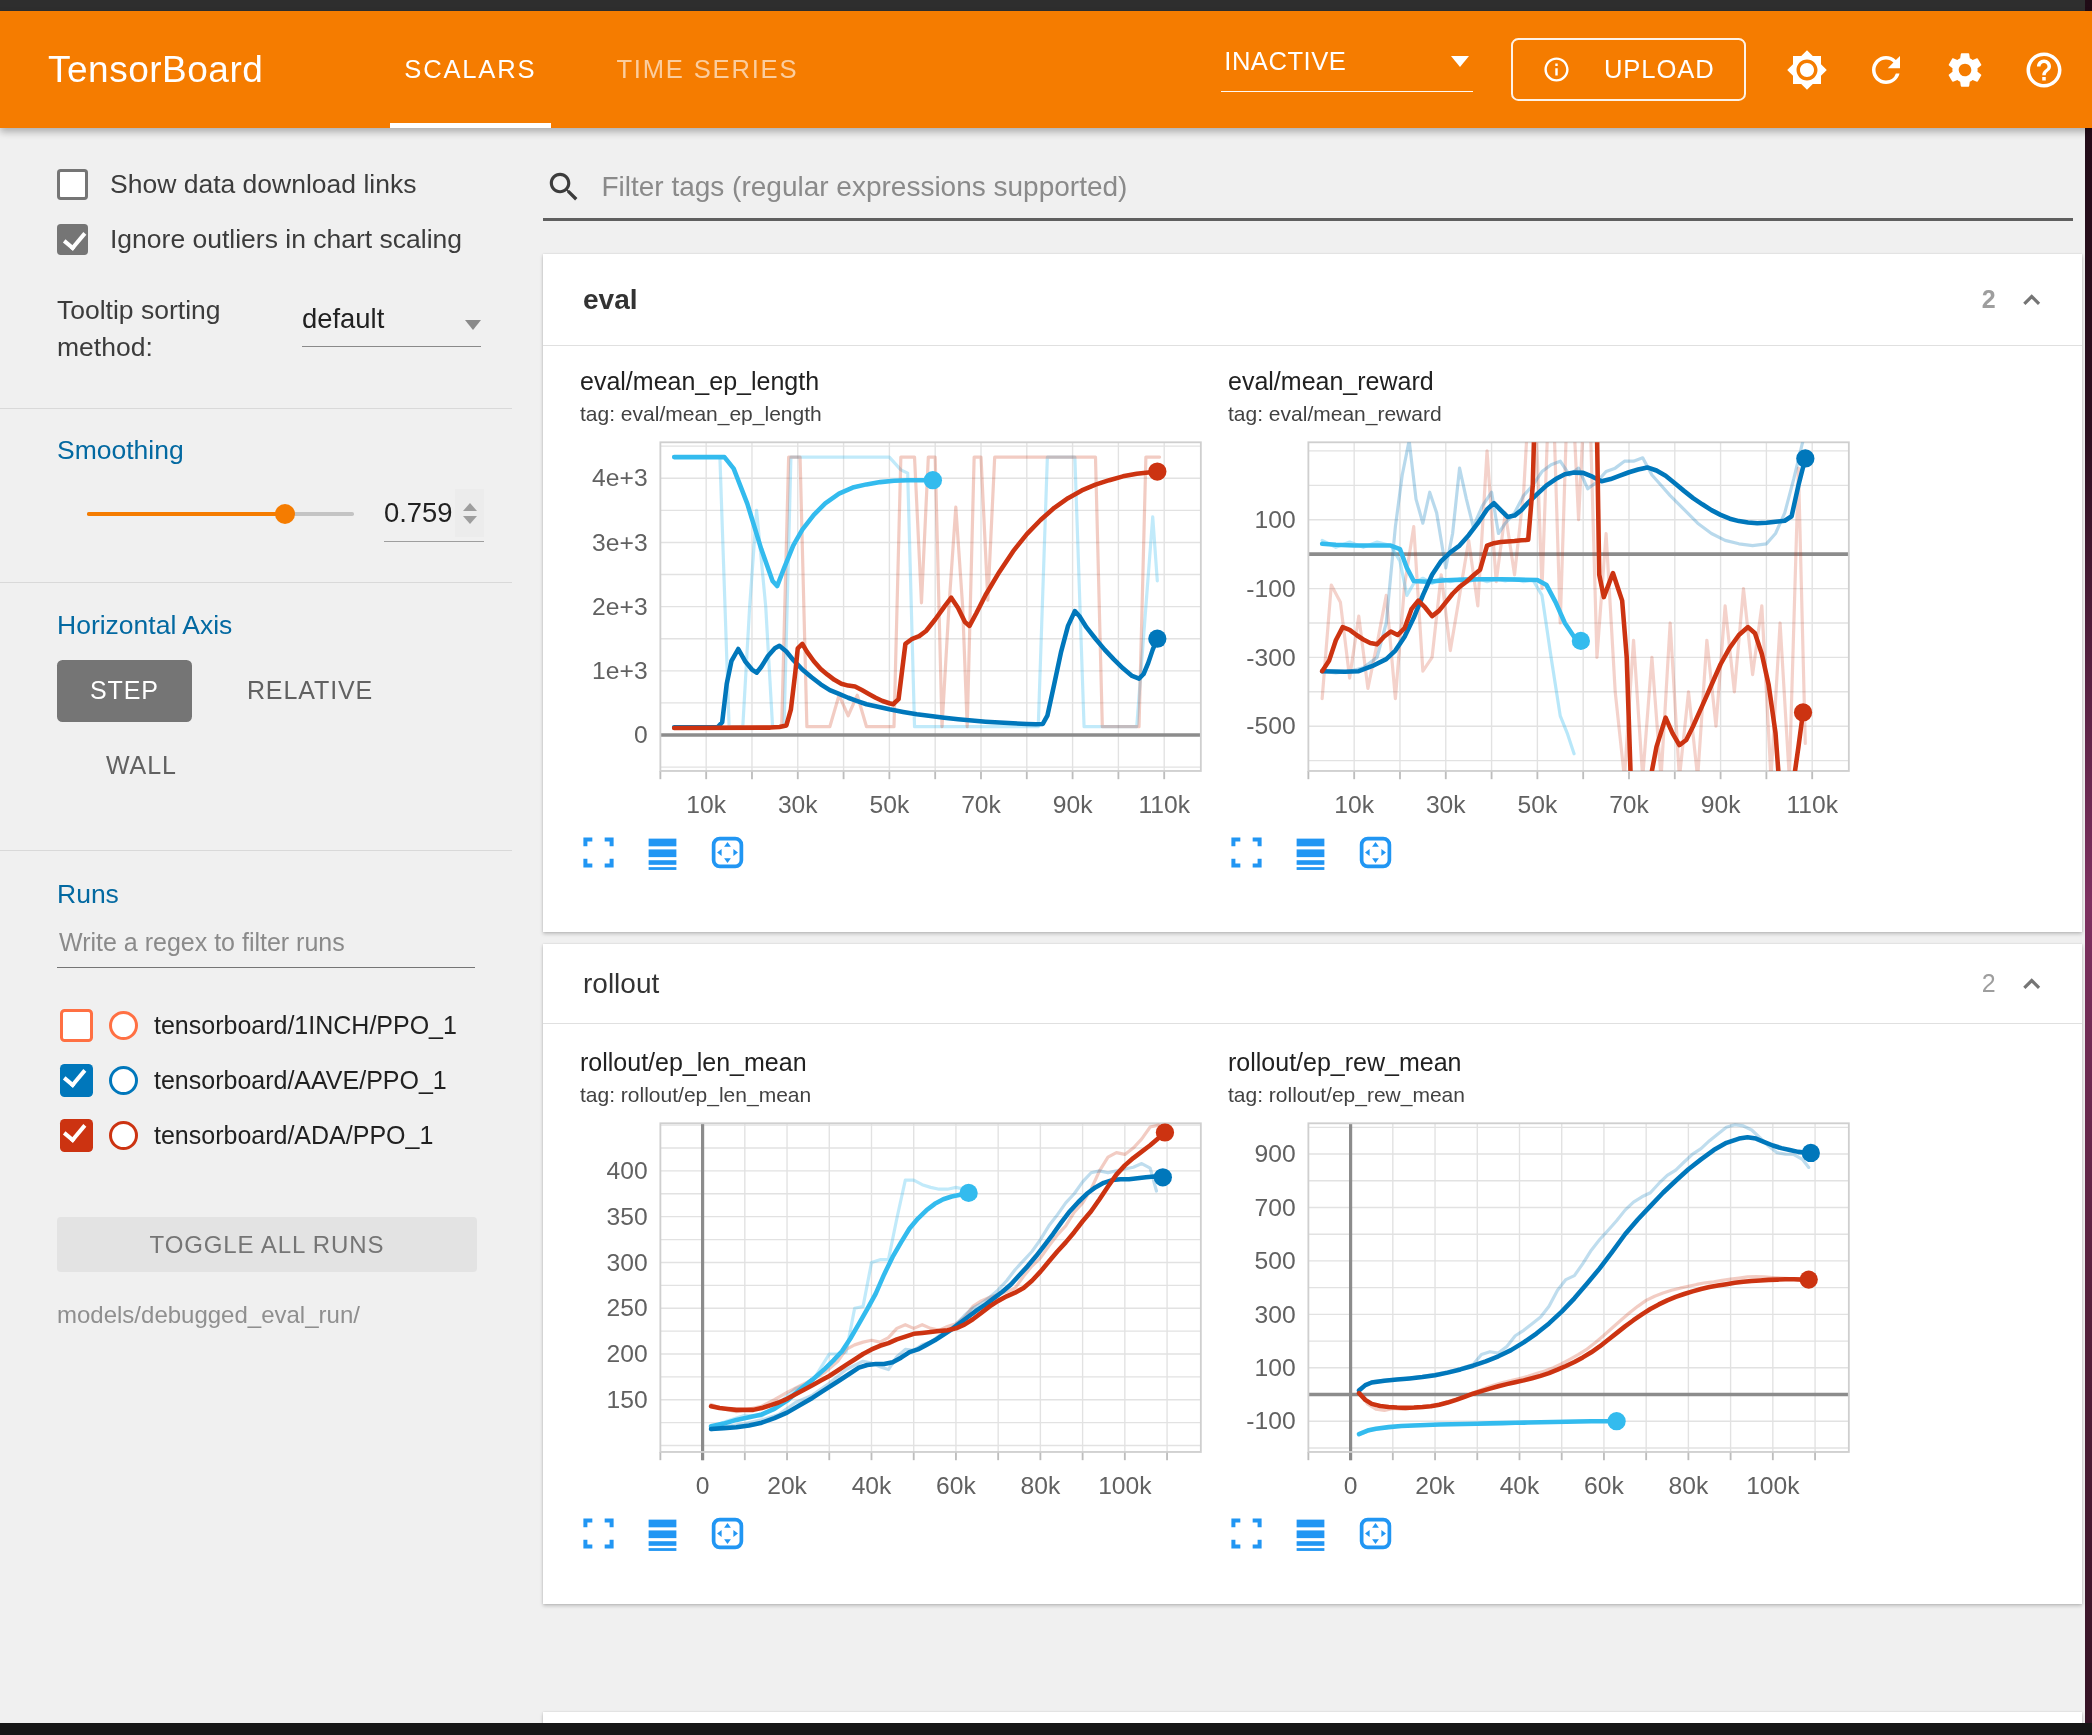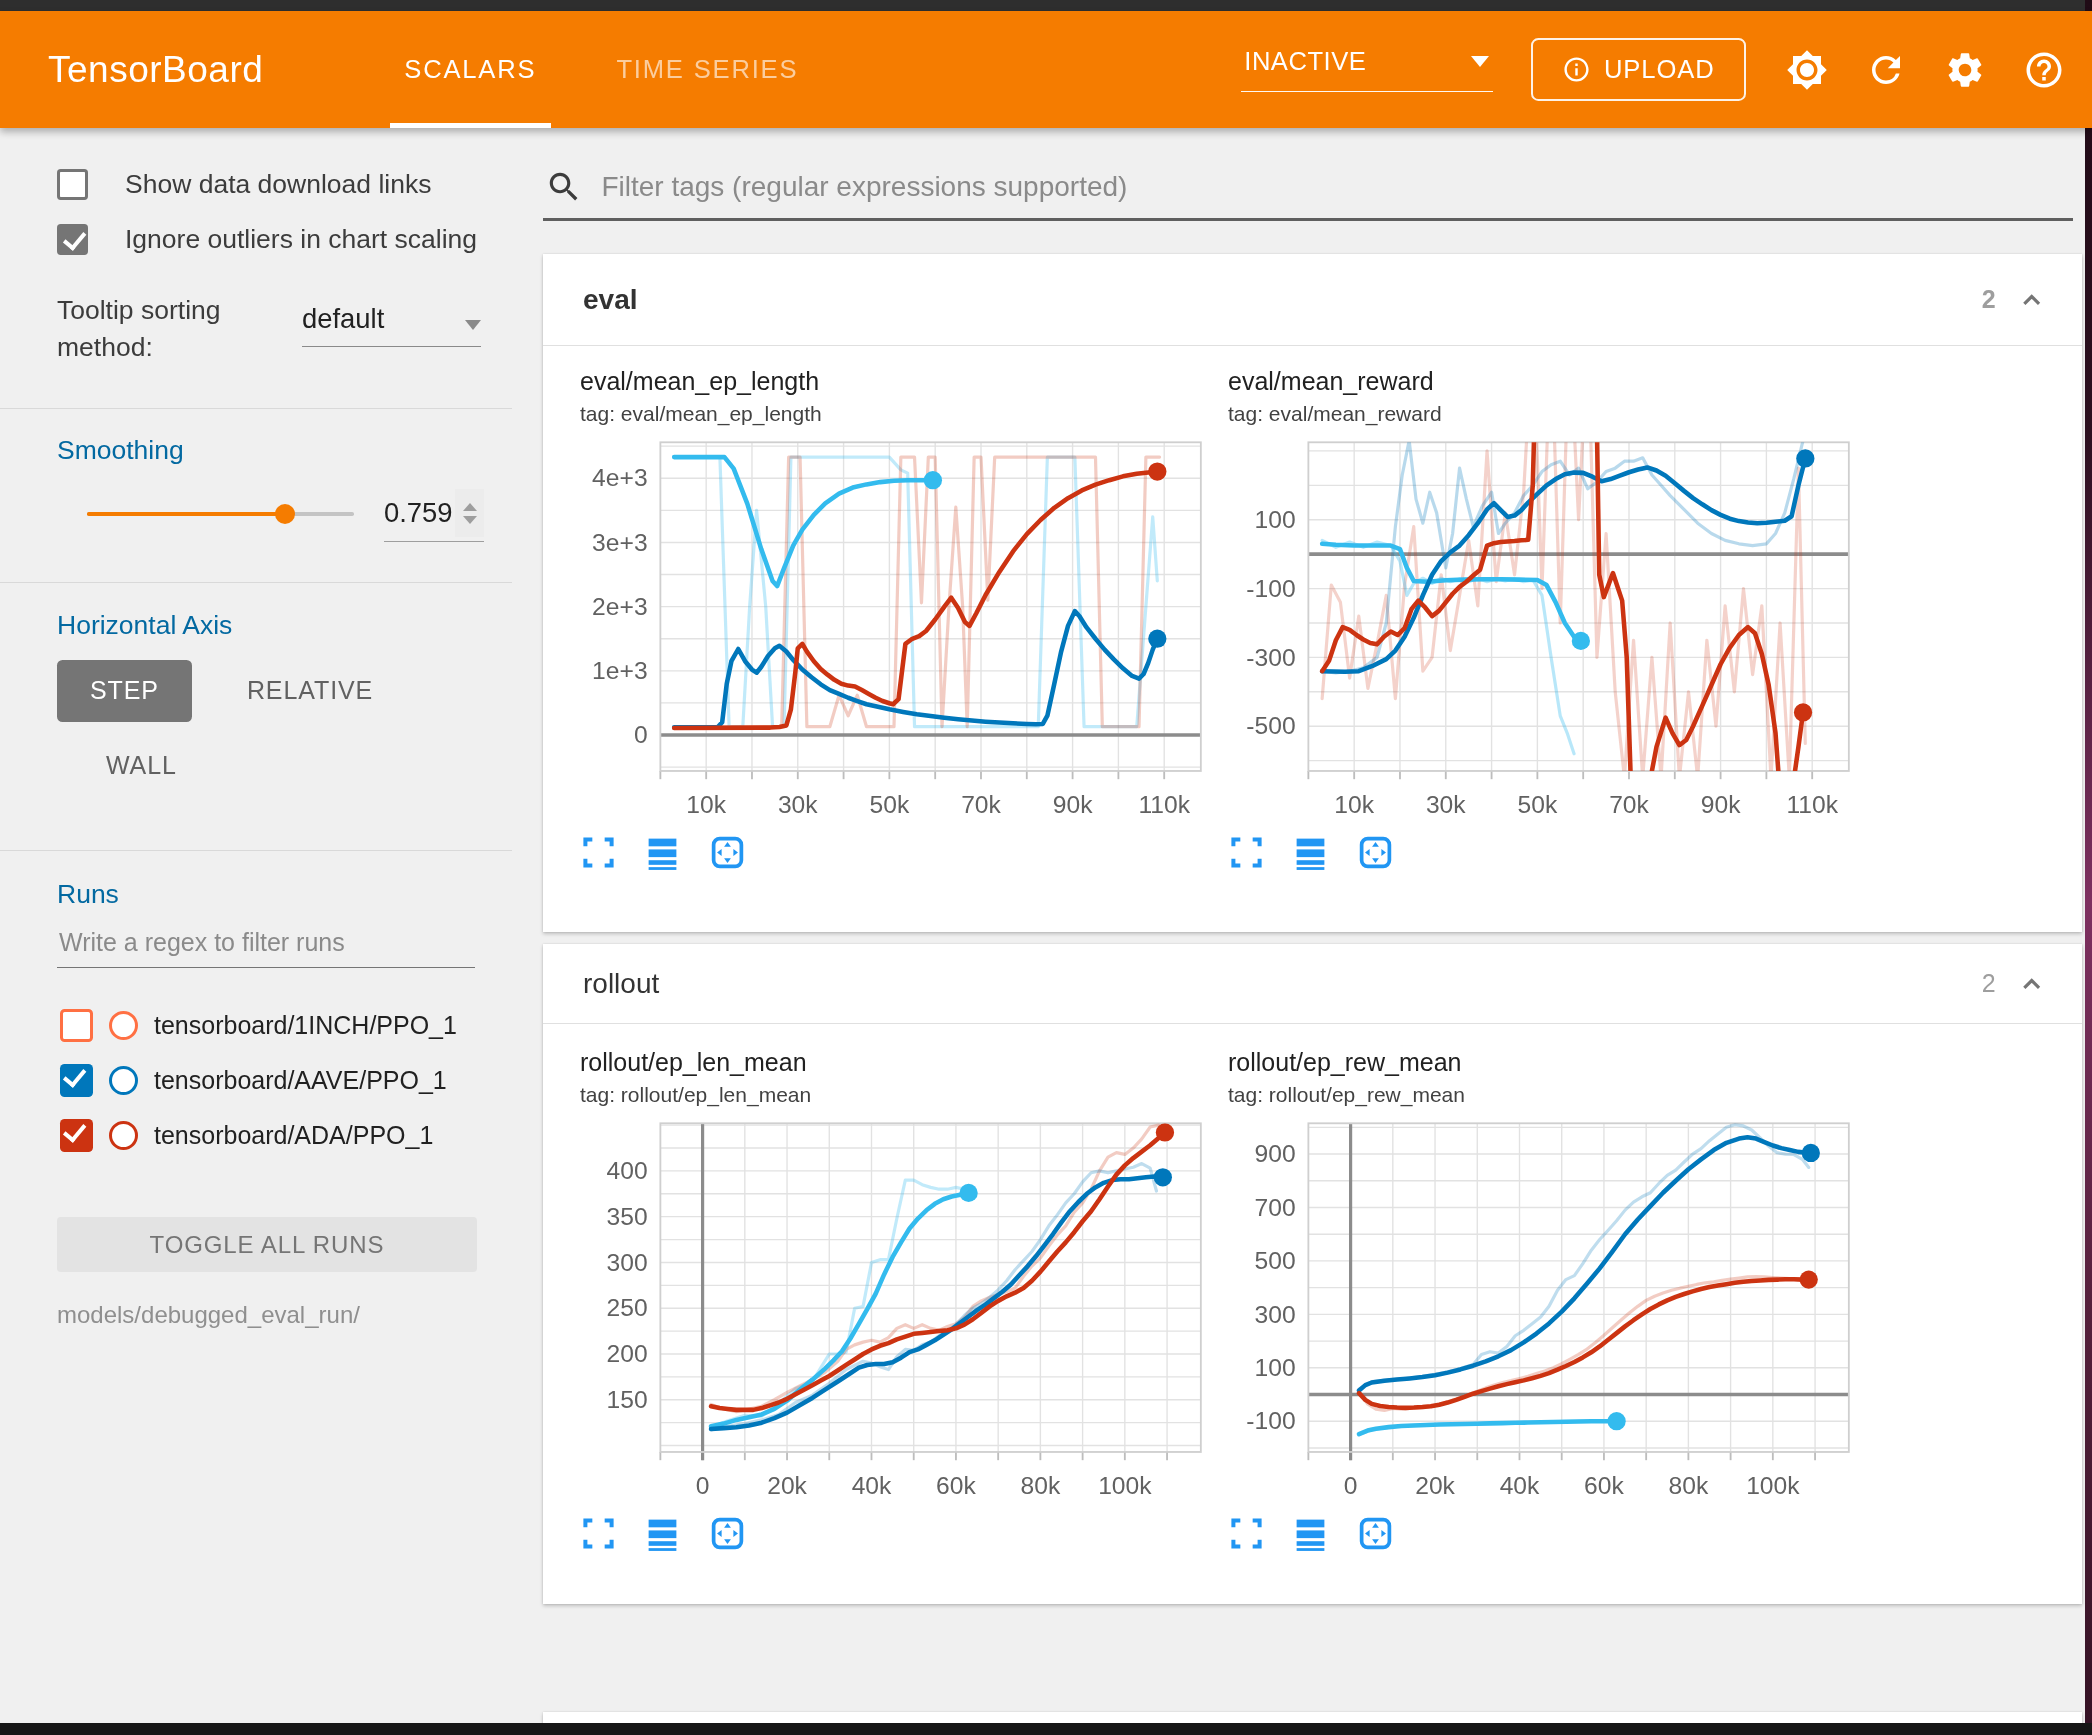--- a/index.html
+++ b/index.html
@@ -17,28 +17,28 @@
   .tabs{display:flex;margin-left:101px;}
   .tab{display:flex;align-items:center;padding:0 40px;font-size:25.6px;letter-spacing:1.8px;
        color:rgba(255,255,255,.62);position:relative;cursor:pointer;}
   .tab.active{color:#fff;}
   .tab.active::after{content:"";position:absolute;left:25.6px;right:25.6px;bottom:0;height:5.5px;background:#fff;}
   .appbar-right{margin-left:auto;display:flex;align-items:center;margin-right:27.4px;}
   .status-select{display:flex;align-items:center;justify-content:space-between;width:245px;
      border-bottom:1.8px solid rgba(255,255,255,.95);padding:0 3.7px 14.6px 3.7px;font-size:25.6px;letter-spacing:0.5px;}
   .caret-down-w{width:0;height:0;border-left:9.1px solid transparent;border-right:9.1px solid transparent;
      border-top:11px solid #fff;}
-  .upload-btn{display:flex;align-items:center;gap:13px;margin-left:38px;border:2.7px solid rgba(255,255,255,.9);
+  .upload-btn{display:flex;align-items:center;gap:33px;margin-left:38px;border:2.7px solid rgba(255,255,255,.9);
      border-radius:7.3px;padding:14.6px 29px;font-size:25.6px;letter-spacing:0.9px;background:transparent;color:#fff;cursor:pointer;}
   .hdr-icons{display:flex;align-items:center;gap:37px;margin-left:40px;}
   .hdr-icons svg{width:42px;height:42px;display:block;cursor:pointer;}
   
   .sidebar{position:absolute;top:128px;left:0;width:512px;bottom:12px;}
   .side-item{position:absolute;left:57px;}
-  .cb-row{display:flex;align-items:center;gap:37px;font-size:26.5px;color:#3c3c3c;white-space:nowrap;}
+  .cb-row{display:flex;align-items:center;gap:22px;font-size:26.5px;color:#3c3c3c;white-space:nowrap;}
   .cb{width:31px;height:31px;box-sizing:border-box;border:3.7px solid #757575;border-radius:3.7px;background:#fff;
       position:relative;flex:0 0 auto;cursor:pointer;}
   .cb.checked{background:#757575;}
   .cb.checked::after,.run-cb.checked::after{content:"";position:absolute;left:8.2px;top:0.9px;width:9.1px;height:17.4px;
       border:solid #fff;border-width:0 4.6px 4.6px 0;transform:rotate(40deg);}
   .tt-label{font-size:26.5px;color:#3c3c3c;line-height:37px;width:256px;}
   .select{display:flex;align-items:flex-end;justify-content:space-between;border-bottom:1.8px solid #8a8a8a;
       padding-bottom:11px;cursor:pointer;}
   .select .val{font-size:27.4px;color:#212121;}
   .caret-down-g{width:0;height:0;border-left:8.2px solid transparent;border-right:8.2px solid transparent;

